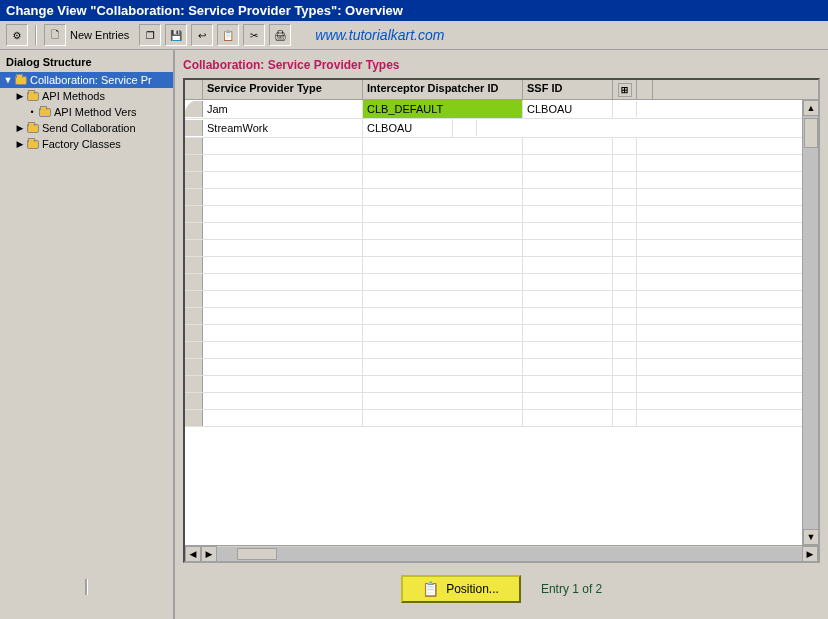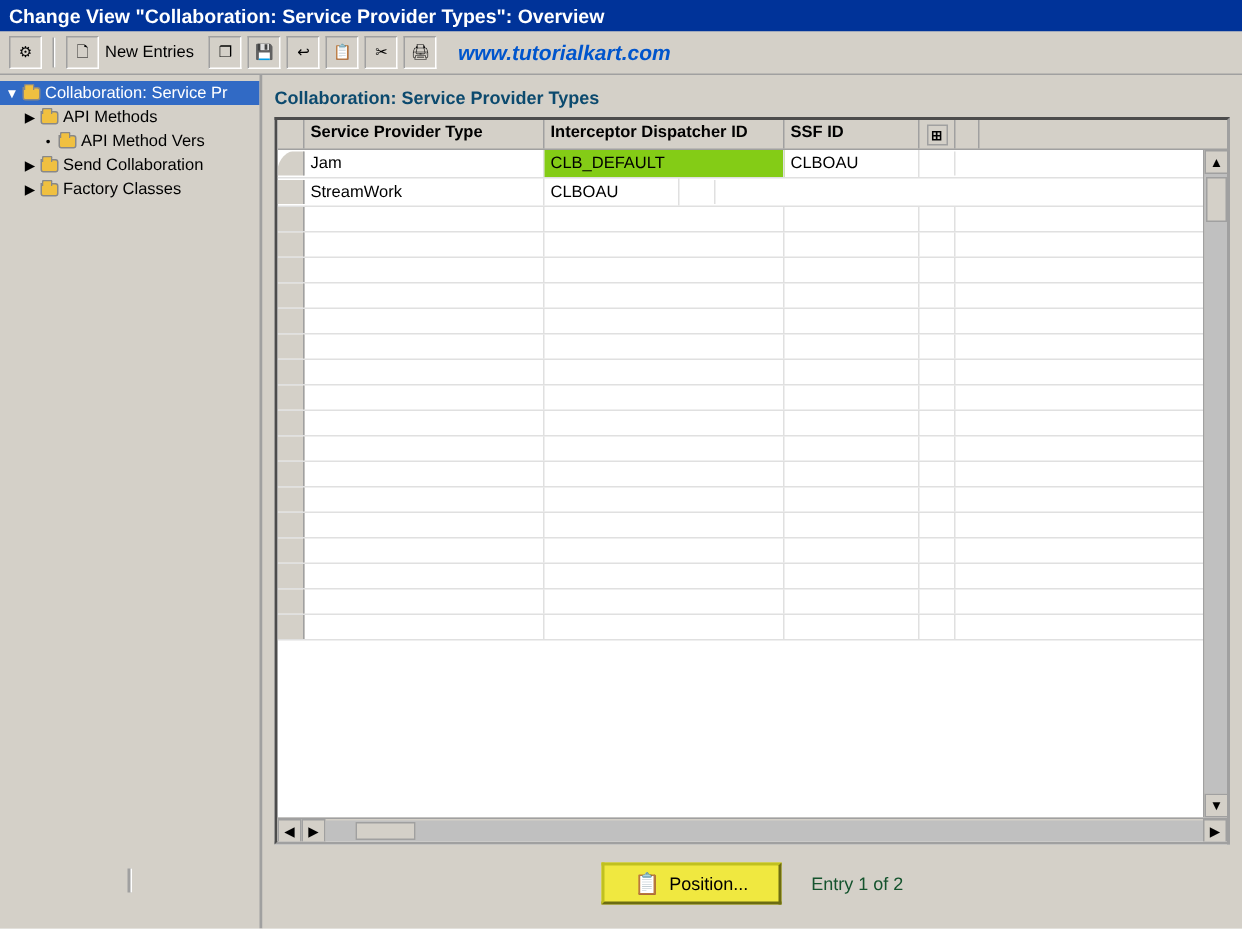--- a/index.html
+++ b/index.html
@@ -51,22 +51,22 @@
       width: 2px;
       height: 20px;
       background: #a0a0a0;
       margin: 0 3px;
       border-right: 1px solid #ffffff;
     }
 
     .toolbar-watermark {
       color: #0055cc;
       font-size: 14px;
-      font-weight: bold;
-      margin-left: 10px;
+      font-weight: normal;
+      margin-left: 20px;
       font-style: italic;
     }
 
     
     .main-layout {
       display: flex;
       height: calc(619px - 50px);
     }
 
     
@@ -152,21 +152,21 @@
       padding: 8px;
       background: #d4d0c8;
       display: flex;
       flex-direction: column;
     }
 
     .content-title {
       font-weight: bold;
       font-size: 12px;
       margin-bottom: 6px;
-      color: #0c4a6e;
+      color: #be185d;
     }
 
     
     .table-container {
       flex: 1;
       border: 2px inset #a0a0a0;
       background: #fff;
       overflow: hidden;
       display: flex;
       flex-direction: column;
@@ -358,20 +358,21 @@
   <button class="toolbar-btn">↩</button>
   <button class="toolbar-btn">📋</button>
   <button class="toolbar-btn">✂</button>
   <button class="toolbar-btn">🖨</button>
   <span class="toolbar-watermark">www.tutorialkart.com</span>
 </div>
 
 <div class="main-layout">
 
   <div class="left-panel">
+    <div class="panel-title">Dialog Structure</div>
 
     <div class="tree-item selected" style="padding-left:2px;">
       <span class="tree-arrow">▼</span>
       <span class="tree-icon">
           <div class="icon-folder"></div>
         </span>
       <span class="tree-label">Collaboration: Service Pr</span>
     </div>
 
     <div class="tree-item" style="padding-left:14px;">

